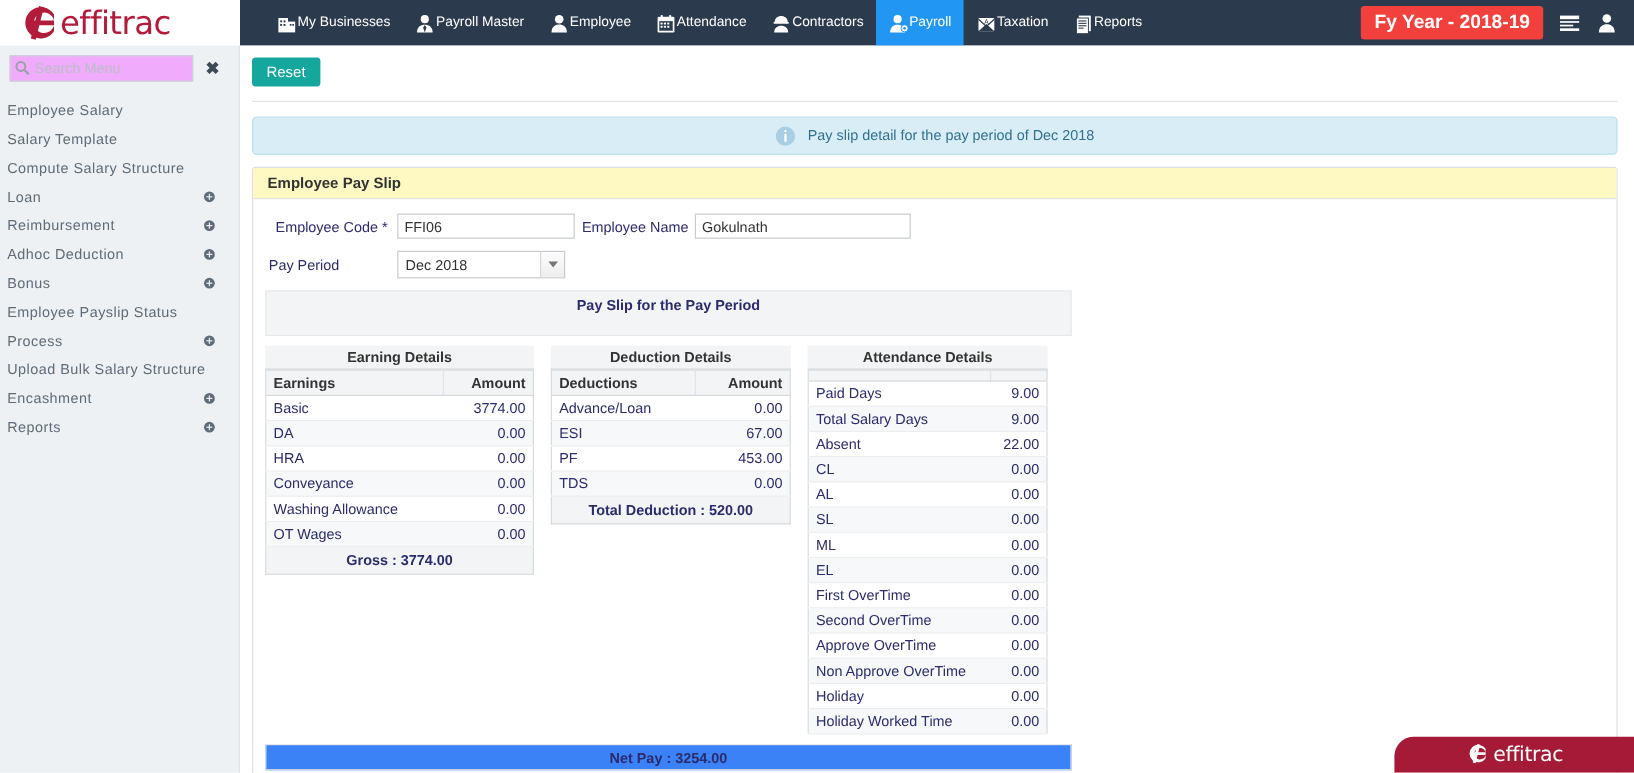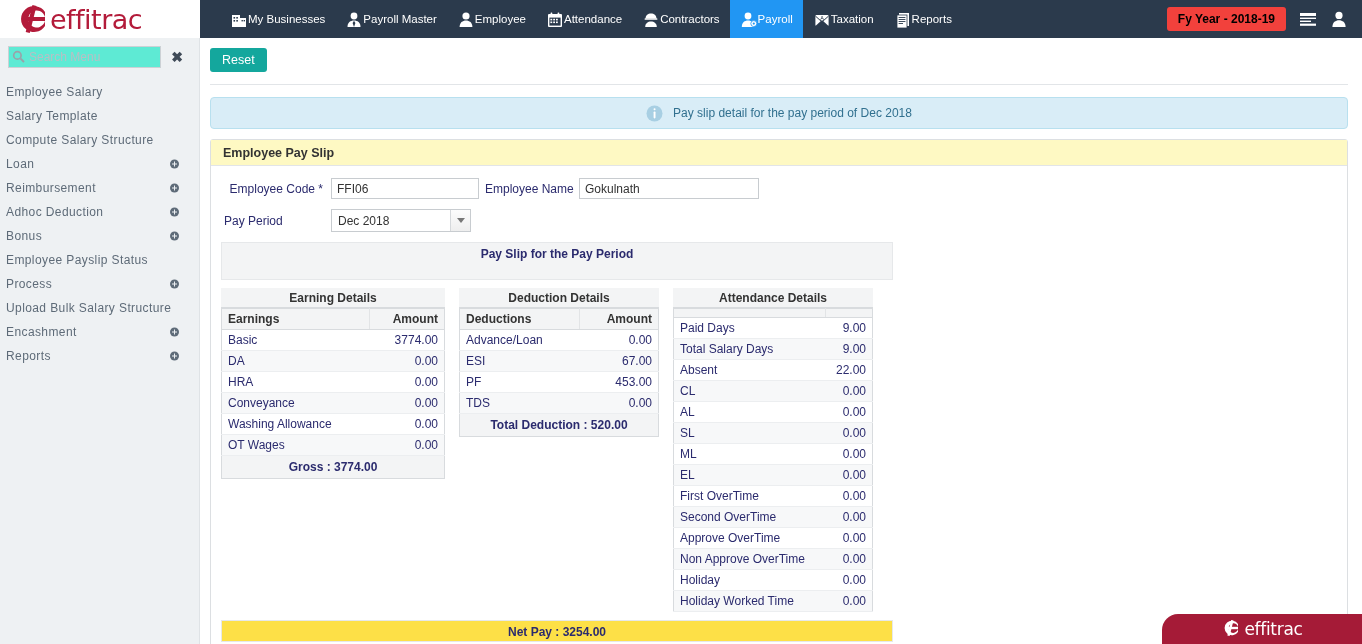--- a/index.html
+++ b/index.html
@@ -46,41 +46,41 @@
   }
   .nav-item.active { background: #2196f3; }
   .nav-ico { height: 18px; display:flex; align-items:flex-end; justify-content:center; }
   .nav-ico svg { display:block; }
   .nav-label { font-size: 11.5px; line-height: 14px; margin-top: 1px; white-space: nowrap; }
 
   .nav-right {
     margin-left: auto; display: flex; align-items: center; padding-right: 14px; gap: 12px;
   }
   .fy-badge {
-    background: #f2413c; color: #000000; font-size: 12px; font-weight: bold;
+    background: #f2413c; color: #ffffff; font-size: 16px; font-weight: bold;
     border-radius: 3px; padding: 5px 11px; cursor: pointer; white-space: nowrap;
   }
   .hdr-icon { cursor: pointer; display:flex; align-items:center; }
 
   
   .sidebar {
     position: absolute; left: 0; top: 38px;
     width: 200px; height: 606px;
     background: #eef1f3;
     border-right: 1px solid #dfe3e6;
   }
   .search-row {
     display: flex; align-items: center; padding: 8px 8px 6px 8px;
   }
   .search-box {
     position: relative; flex: 1;
   }
   .search-box input {
     width: 100%; height: 22px;
-    border: 1px solid #ccd1d5; background: #5eead4;
+    border: 1px solid #ccd1d5; background: #f0abfc;
     padding: 2px 4px 2px 20px;
     font-size: 12px; font-family: "Liberation Sans", sans-serif;
     color: #555; outline: none;
   }
   .search-box input::placeholder { color: #b9bfc4; }
   .search-ico {
     position: absolute; left: 4px; top: 4px; pointer-events: none;
   }
   .search-clear {
     margin-left: 10px; margin-right: 8px;
@@ -230,21 +230,21 @@
   .tbl tfoot td {
     background: #f3f4f5;
     text-align: center;
     font-size: 12px; font-weight: bold; color: #2b2b6e;
     border-top: 1px solid #d8dbde; border-bottom: none;
     padding: 4px 6px;
   }
   .netpay {
     margin: 8px 0 0 0;
     width: 672px;
-    background: #fde047;
+    background: #3b82f6;
     border: 1px solid #e6e8ea;
     height: 22px; line-height: 22px;
     text-align: center;
     font-size: 12px; font-weight: bold; color: #2b2b6e;
   }
 
   
   .footer-badge {
     position: absolute; right: 0; bottom: 0;
     width: 200px; height: 30px;

